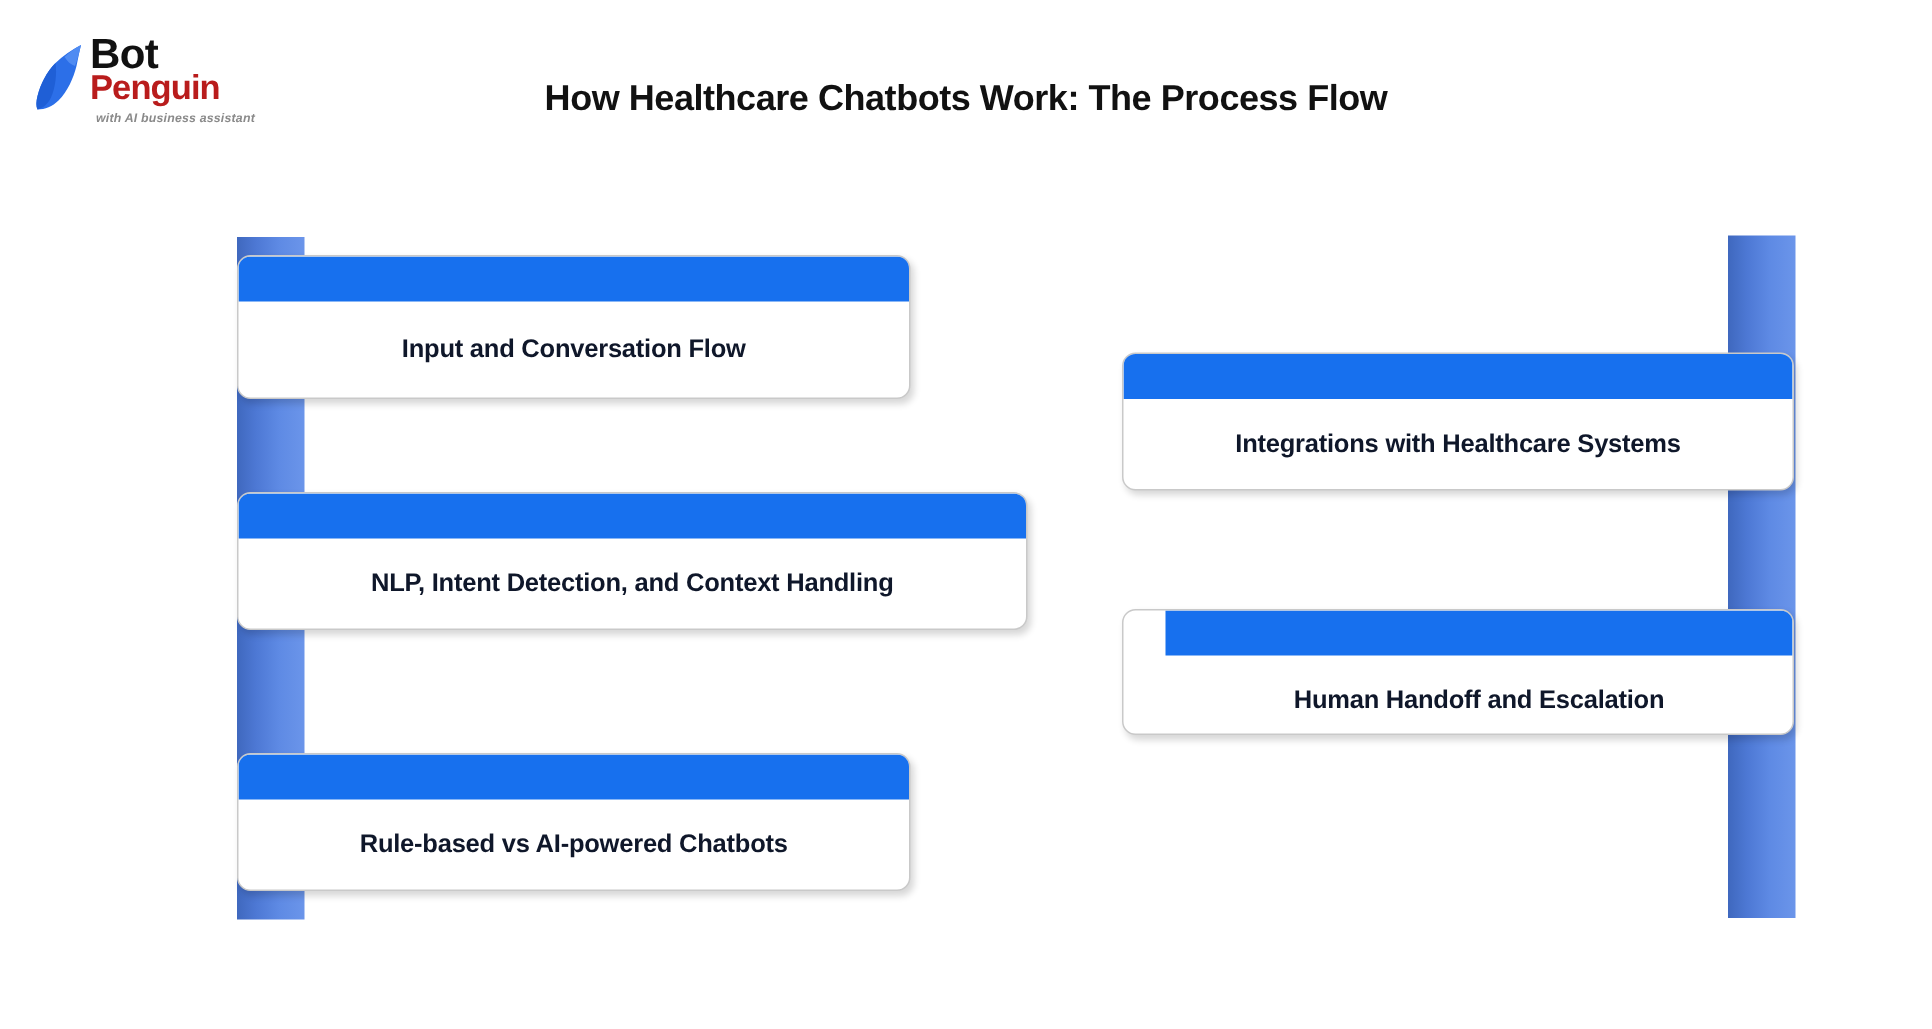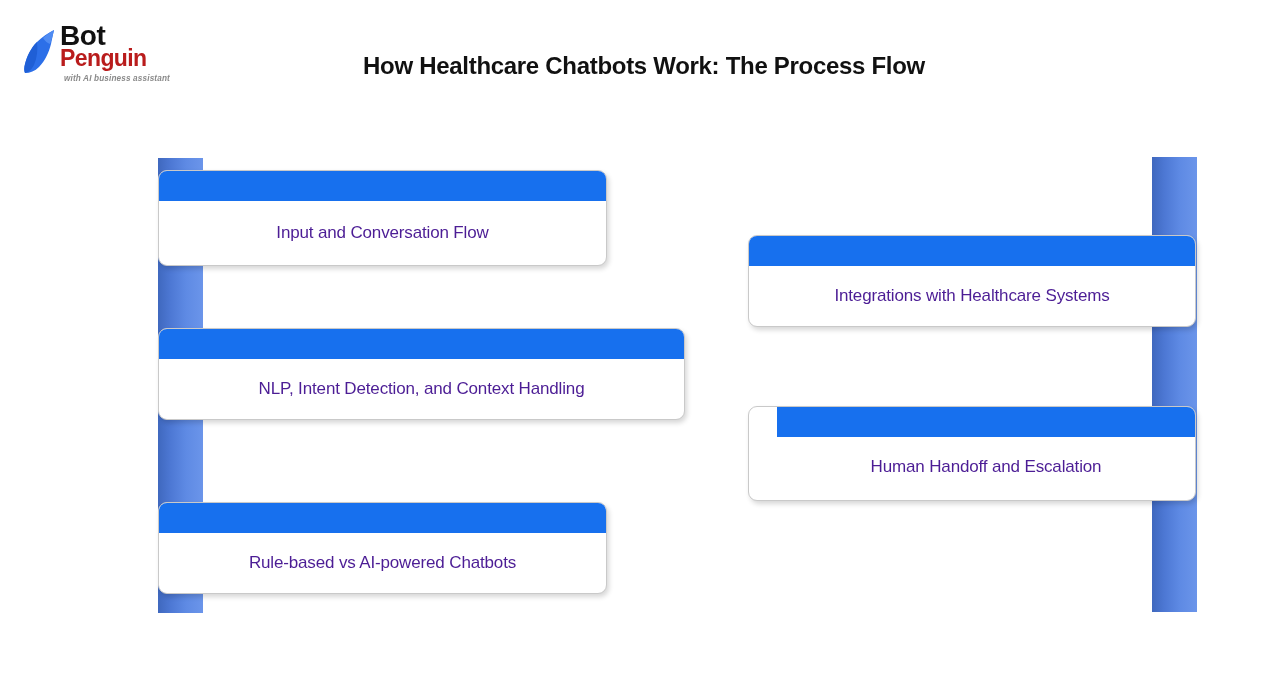--- a/index.html
+++ b/index.html
@@ -121,38 +121,38 @@
   .card-body {
     display: flex;
     align-items: center;
     justify-content: center;
     text-align: center;
     padding: 6px 20px;
     box-sizing: border-box;
   }
   .card-title {
     font-size: 17px;
-    font-weight: 400;
-    color: #4c1d95;
+    font-weight: 700;
+    color: #0f172a;
     line-height: 1.42;
     letter-spacing: -0.15px;
   }
 
   
   .card-l1 { left: 158px; top: 170px; width: 449px; height: 96px; }
   .card-l1 .card-body { height: 64px; }
   .card-l2 { left: 158px; top: 328px; width: 527px; height: 92px; }
   .card-l2 .card-body { height: 60px; }
   .card-l3 { left: 158px; top: 502px; width: 449px; height: 92px; }
   .card-l3 .card-body { height: 60px; }
 
   
   .card-r1 { left: 748px; top: 235px; width: 448px; height: 92px; }
   .card-r1 .card-body { height: 60px; }
-  .card-r2 { left: 748px; top: 406px; width: 448px; height: 95px; padding-left: 28px; }
+  .card-r2 { left: 748px; top: 406px; width: 448px; height: 84px; padding-left: 28px; }
   .card-r2 .card-body { height: 60px; }
 </style>
 </head>
 <body>
 
 <div id="canvas">
 
   <div class="logo">
     <span class="logo-mark">
       <svg viewBox="0 0 42 46" width="42" height="46" xmlns="http://www.w3.org/2000/svg">

